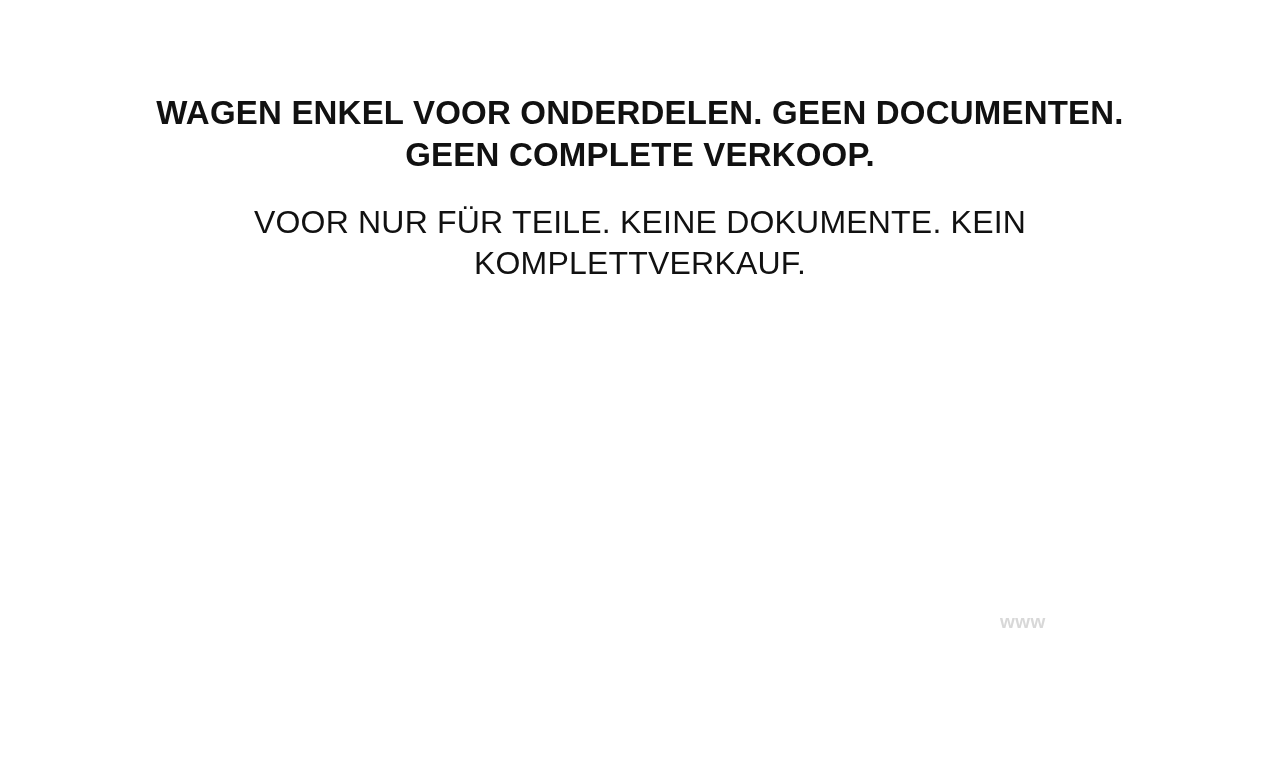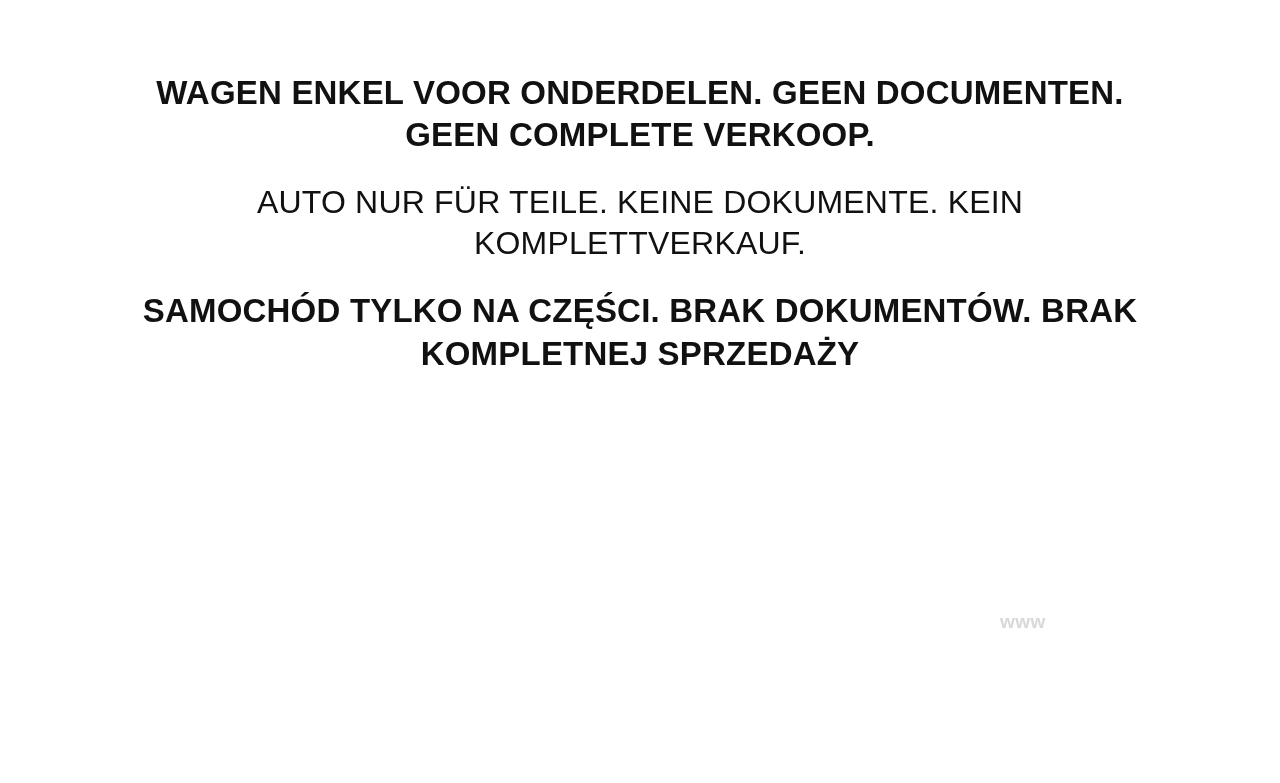--- a/index.html
+++ b/index.html
@@ -16,21 +16,21 @@
   .page {
     position: relative;
     width: 1280px;
     height: 549px;
     background: #ffffff;
     box-sizing: border-box;
     display: flex;
     flex-direction: column;
     justify-content: flex-start;
     align-items: center;
-    padding-top: 72px;
+    padding-top: 92px;
   }
   .notice-block {
     width: 1060px;
     text-align: center;
     color: #111111;
     line-height: 1.28;
   }
   .notice-line {
     margin: 0 0 0 0;
     padding: 0;
@@ -85,21 +85,20 @@
 <body>
 
 <div class="page">
 
   <div class="notice-block">
 
     <p class="notice-line bold l-nl">WAGEN ENKEL VOOR ONDERDELEN. GEEN DOCUMENTEN. GEEN COMPLETE VERKOOP.</p>
 
 
 
-    <p class="notice-line regular l-de">AUTO NUR FÜR TEILE. KEINE DOKUMENTE. KEIN KOMPLETTVERKAUF.</p>
+    <p class="notice-line regular l-de">VOOR NUR FÜR TEILE. KEINE DOKUMENTE. KEIN KOMPLETTVERKAUF.</p>
 
-    <p class="notice-line bold l-pl">SAMOCHÓD TYLKO NA CZĘŚCI. BRAK DOKUMENTÓW. BRAK KOMPLETNEJ SPRZEDAŻY</p>
 
   </div>
 
   <div class="watermark">www</div>
 
 </div>
 
 </body></html>

